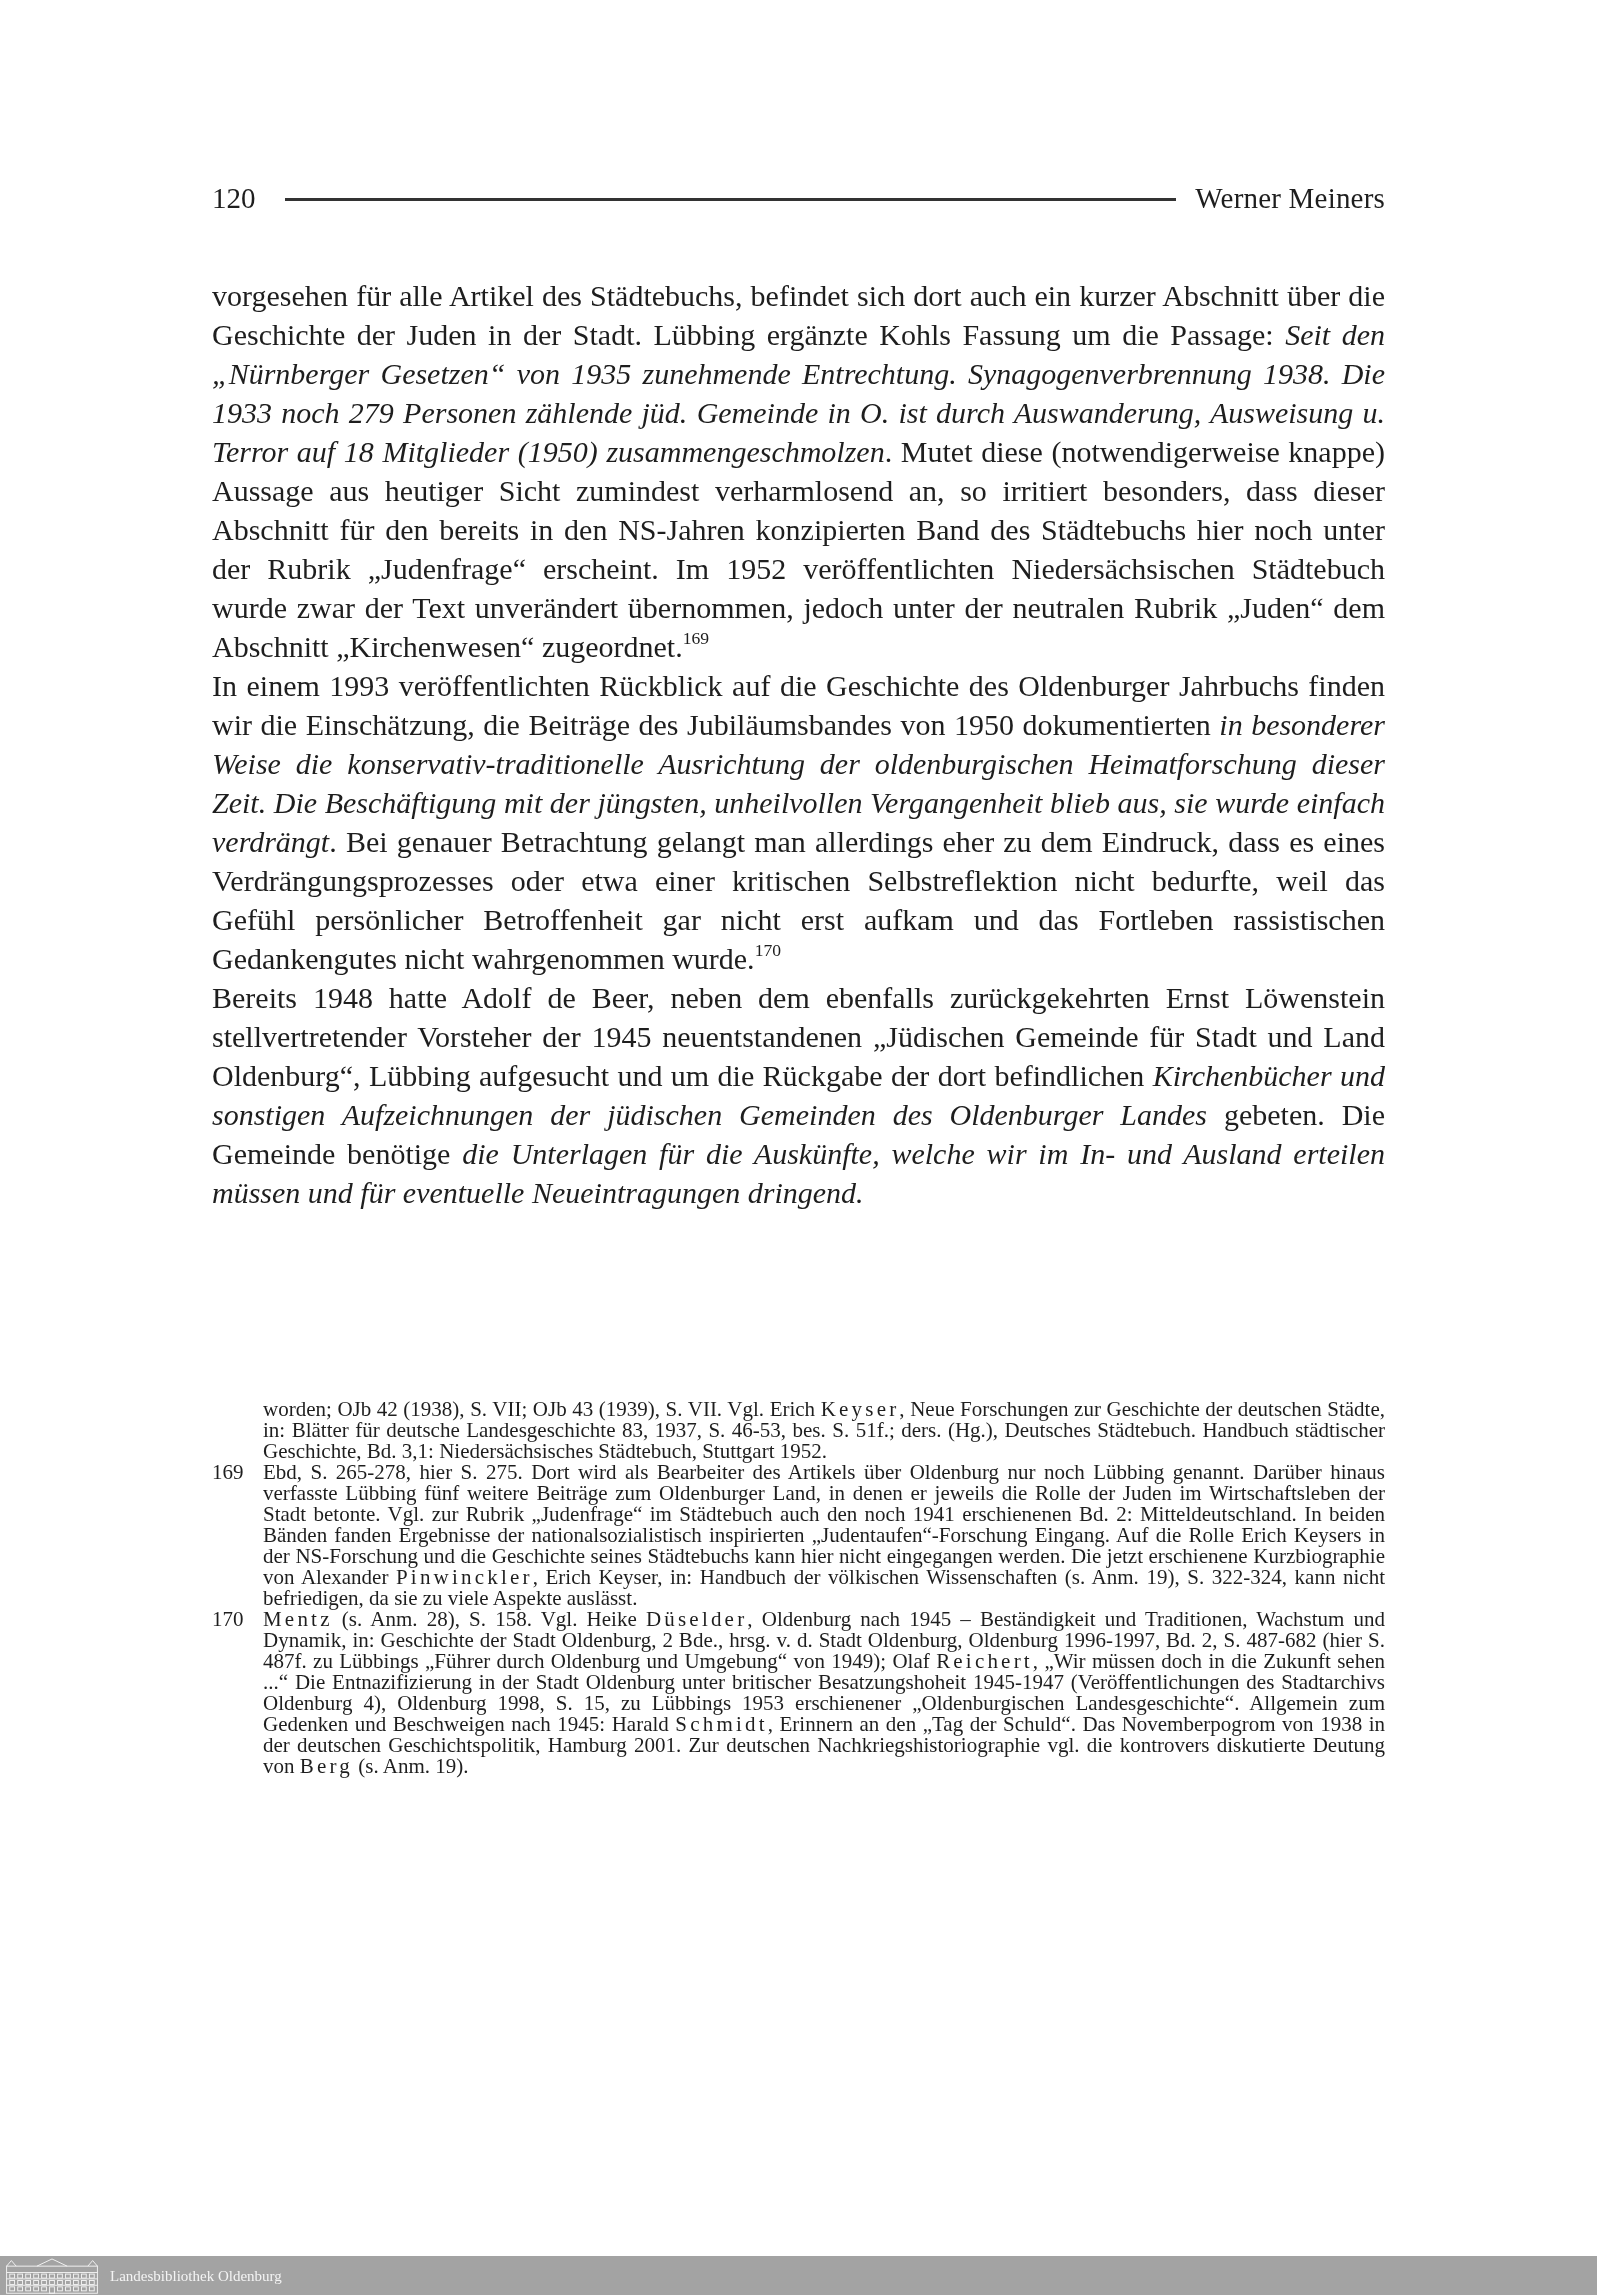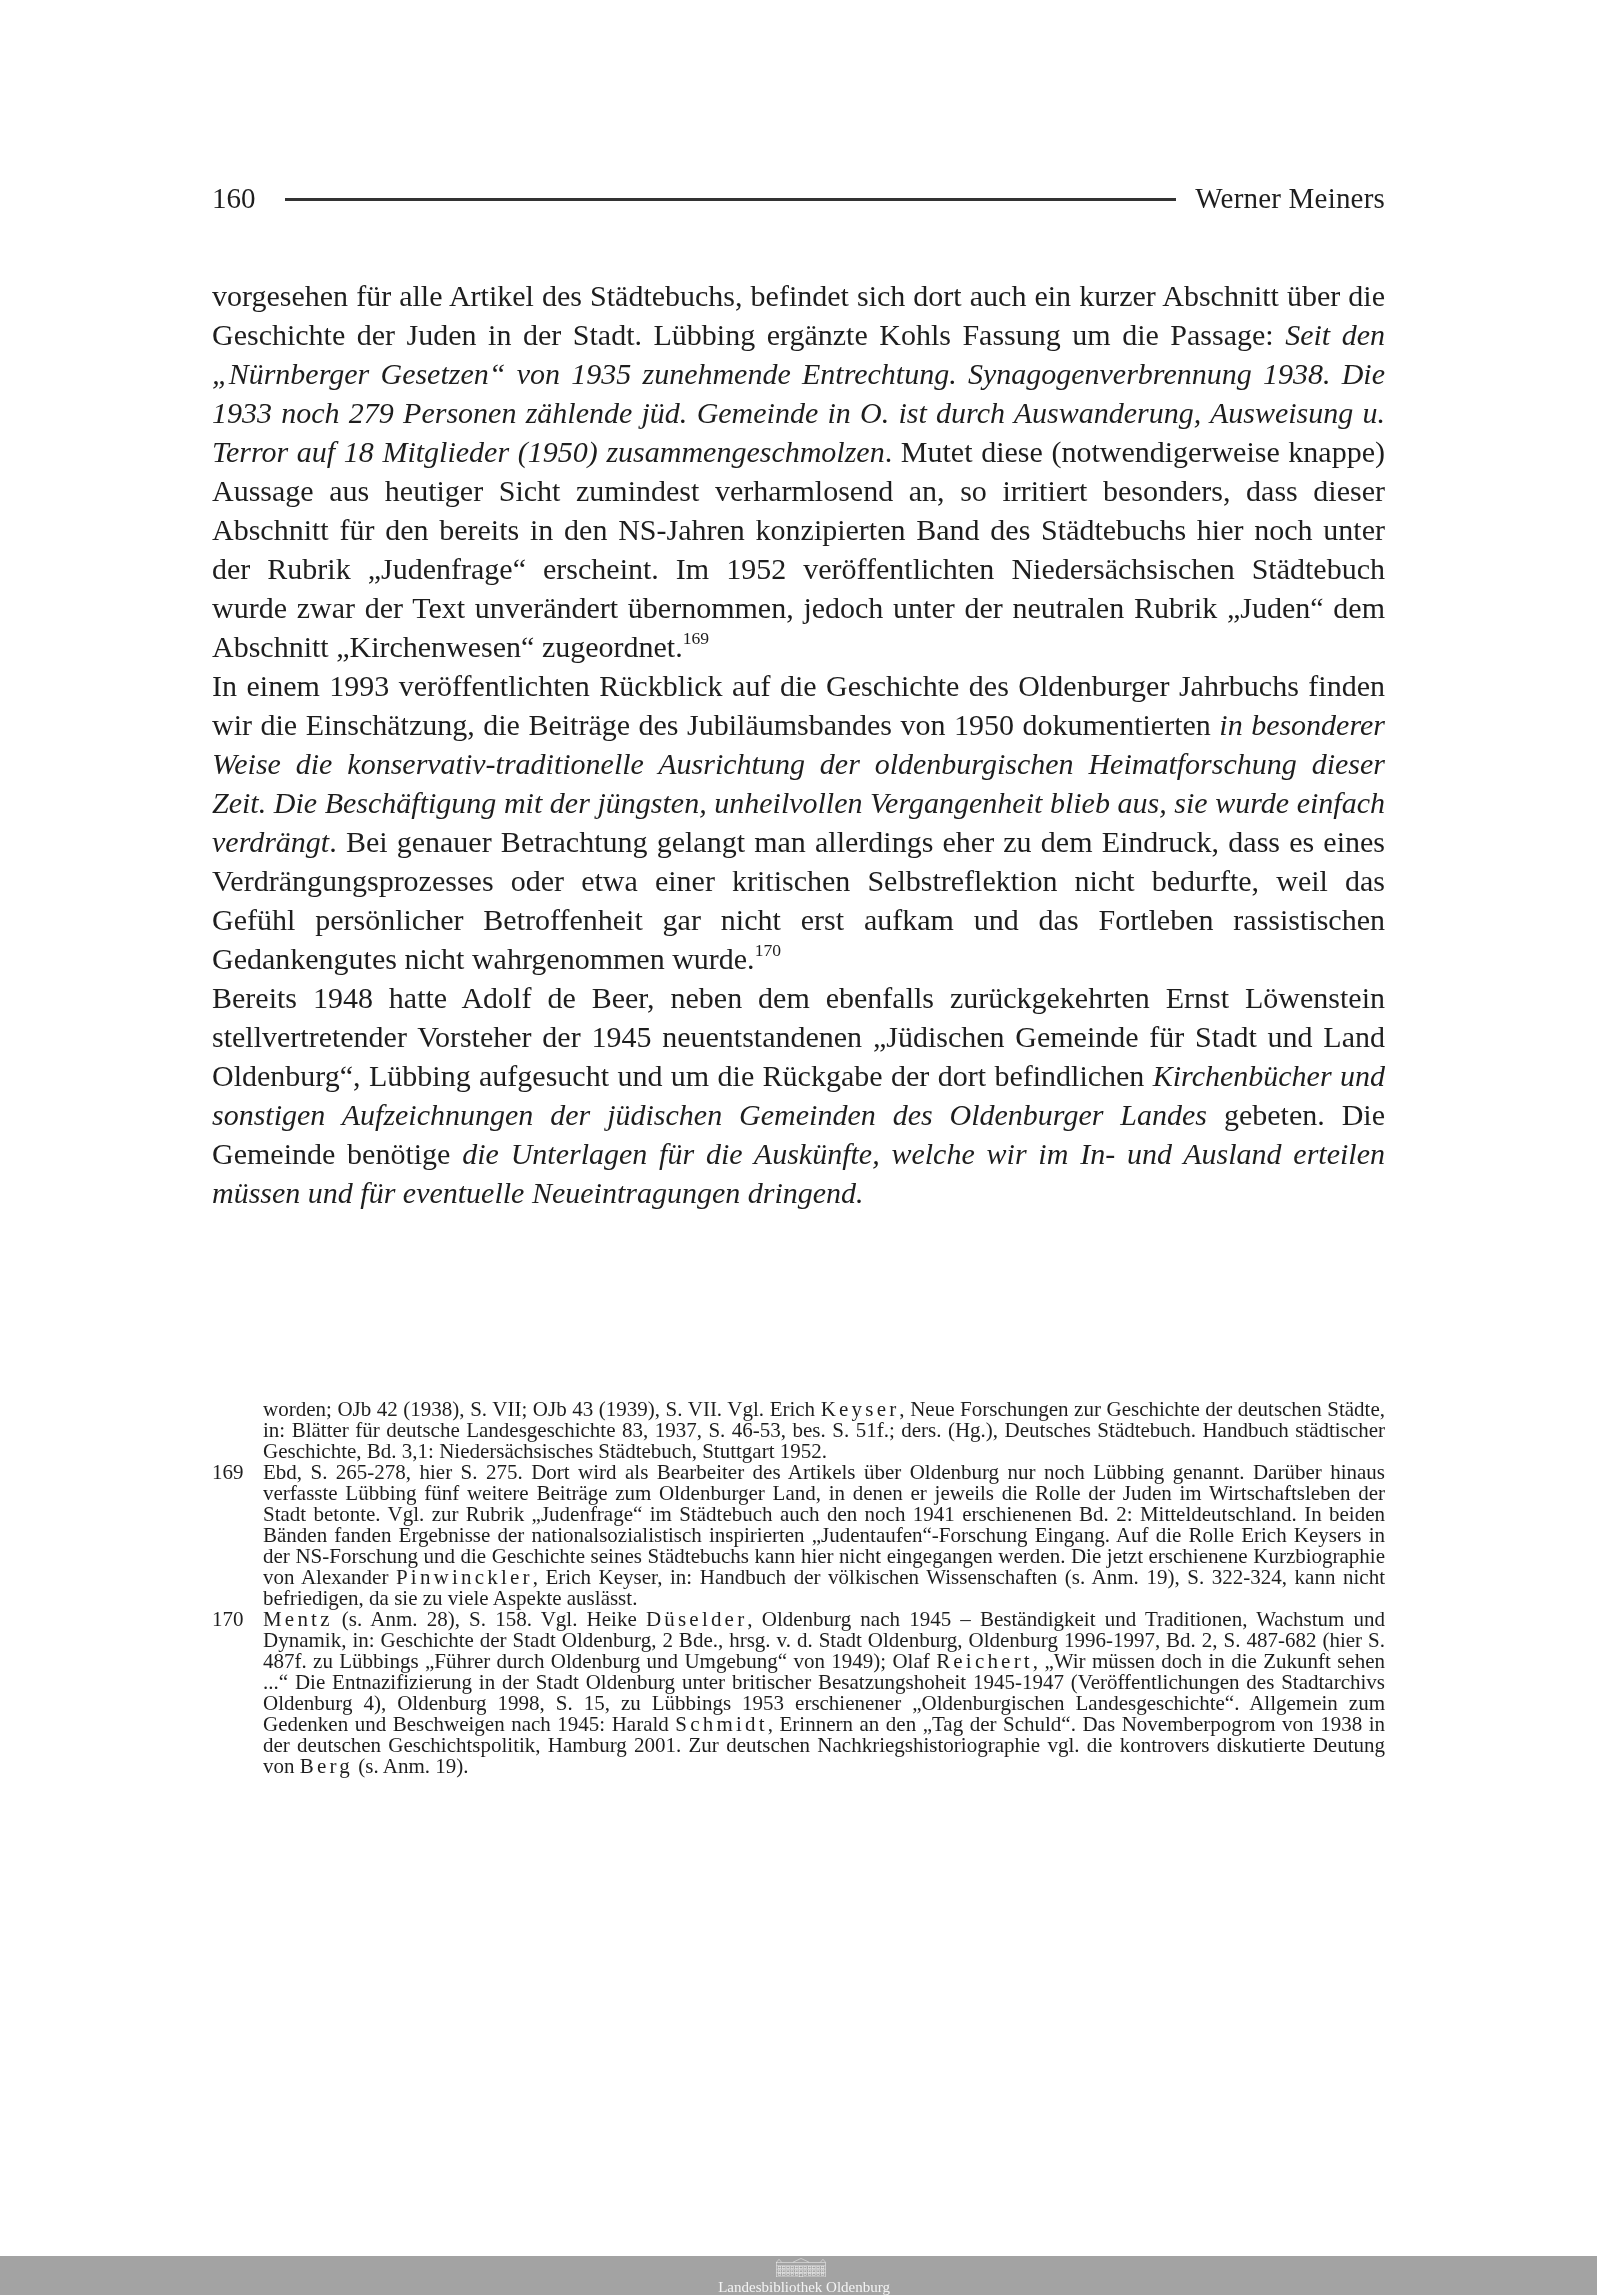--- a/index.html
+++ b/index.html
@@ -29,33 +29,33 @@
       font-size: 21px; line-height: 21px;
     }
     .fn { display: flex; margin: 0; }
     .fn-num { width: 51px; flex: none; }
     .fn-text { flex: 1; text-align: justify; }
     .fn-cont .fn-text { padding-left: 0; font-family: Liberation Serif, serif; }
     .spaced { letter-spacing: 3.2px; }
 
     .footer-bar {
       position: absolute; left: 0; top: 2256px; width: 1597px; height: 40px;
-      background: #a3a3a3; display: flex; align-items: center; flex-direction: column;
+      background: #a3a3a3; display: flex; align-items: center;
     }
     .library-logo { width: 94px; height: 37px; margin-left: 4.8px; margin-top: 1.6px; }
     .library-name {
       color: #f4f4f4; font-size: 15px; margin-left: 11.2px; margin-top: 1.6px;
       font-family: "Liberation Serif", serif;
     }
   </style>
 </head>
 <body>
 
 <header class="running-head">
-  <span class="page-number">160</span>
+  <span class="page-number">120</span>
   <span class="head-rule"></span>
   <span class="running-author">Werner Meiners</span>
 </header>
 
 <main class="body-text">
   <p><span>vorgesehen für alle Artikel des Städtebuchs, befindet sich dort auch ein kurzer Abschnitt über die Geschichte der Juden in der Stadt. Lübbing ergänzte Kohls Fassung um die Passage: </span><em>Seit den „Nürnberger Gesetzen“ von 1935 zunehmende Entrechtung. Synagogenverbrennung 1938. Die 1933 noch 279 Personen zählende jüd. Gemeinde in O. ist durch Auswanderung, Ausweisung u. Terror auf 18 Mitglieder (1950) zusammengeschmolzen</em><span>. Mutet diese (notwendigerweise knappe) Aussage aus heutiger Sicht zumindest verharmlosend an, so irritiert besonders, dass dieser Abschnitt für den bereits in den NS-Jahren konzipierten Band des Städtebuchs hier noch unter der Rubrik „Judenfrage“ erscheint. Im 1952 veröffentlichten Niedersächsischen Städtebuch wurde zwar der Text unverändert übernommen, jedoch unter der neutralen Rubrik „Juden“ dem Abschnitt „Kirchenwesen“ zugeordnet.</span><sup>169</sup></p>
   <p><span>In einem 1993 veröffentlichten Rückblick auf die Geschichte des Oldenburger Jahrbuchs finden wir die Einschätzung, die Beiträge des Jubiläumsbandes von 1950 dokumentierten </span><em>in besonderer Weise die konservativ-traditionelle Ausrichtung der oldenburgischen Heimatforschung dieser Zeit. Die Beschäftigung mit der jüngsten, unheilvollen Vergangenheit blieb aus, sie wurde einfach verdrängt</em><span>. Bei genauer Betrachtung gelangt man allerdings eher zu dem Eindruck, dass es eines Verdrängungsprozesses oder etwa einer kritischen Selbstreflektion nicht bedurfte, weil das Gefühl persönlicher Betroffenheit gar nicht erst aufkam und das Fortleben rassistischen Gedankengutes nicht wahrgenommen wurde.</span><sup>170</sup></p>
   <p><span>Bereits 1948 hatte Adolf de Beer, neben dem ebenfalls zurückgekehrten Ernst Löwenstein stellvertretender Vorsteher der 1945 neuentstandenen „Jüdischen Gemeinde für Stadt und Land Oldenburg“, Lübbing aufgesucht und um die Rückgabe der dort befindlichen </span><em>Kirchenbücher und sonstigen Aufzeichnungen der jüdischen Gemeinden des Oldenburger Landes</em><span> gebeten. Die Gemeinde benötige </span><em>die Unterlagen für die Auskünfte, welche wir im In- und Ausland erteilen müssen und für eventuelle Neueintragungen dringend.</em></p>
 </main>
 

